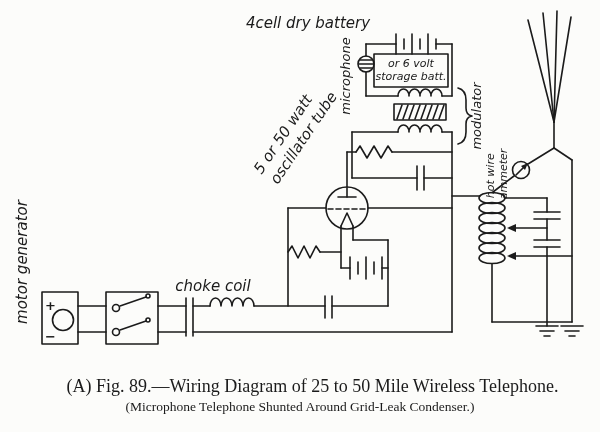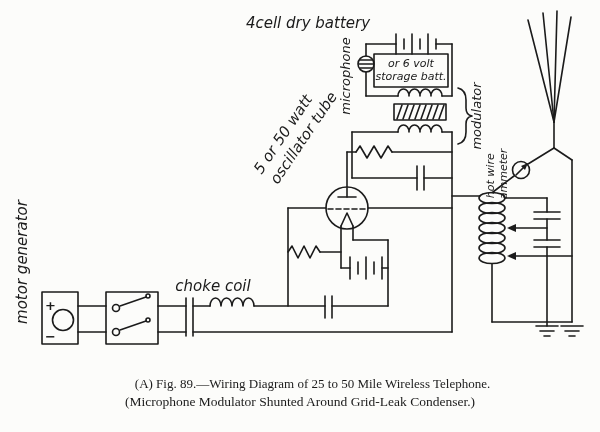--- a/index.html
+++ b/index.html
@@ -10,21 +10,21 @@
   .fillshape{fill:#1b1b1b;stroke:none;}
   text{fill:#1b1b1b;stroke:none;font-family:"DejaVu Sans",sans-serif;}
   .hand{font-style:italic;}
   .lg{font-size:15px;}
   .md{font-size:13px;}
   .sm{font-size:11px;}
   .sm2{font-size:11px;}
   .sym{font-size:13px;font-style:normal;font-weight:bold;}
   .caption{position:absolute;left:0;top:376px;width:600px;text-align:center;
            font-family:"Liberation Serif",serif;color:#1b1b1b;}
-  .cap1{font-size:13px;margin-left:25px;}
+  .cap1{font-size:18px;margin-left:25px;}
   .cap2{font-size:13.5px;margin-top:2px;}
 </style>
 </head>
 <body>
 
 <div class="page">
   <svg viewBox="0 0 600 368" width="600" height="368">
 
     <g class="draw">
       <line x1="78" y1="306" x2="106" y2="306"></line>
@@ -232,15 +232,15 @@
       <tspan x="0" y="10">ammeter</tspan>
     </text>
 
     <text class="hand lg" transform="translate(27,262) rotate(-90)" text-anchor="middle">motor generator</text>
 
     <text class="hand lg" x="213" y="291" text-anchor="middle">choke coil</text>
   </svg>
 
   <div class="caption">
     <div class="cap1">(A) Fig. 89.—Wiring Diagram of 25 to 50 Mile Wireless Telephone.</div>
-    <div class="cap2">(Microphone Modulator Shunted Around Grid-Leak Condenser.)</div>
+    <div class="cap2">(Microphone Telephone Shunted Around Grid-Leak Condenser.)</div>
   </div>
 </div>
 
 </body></html>

